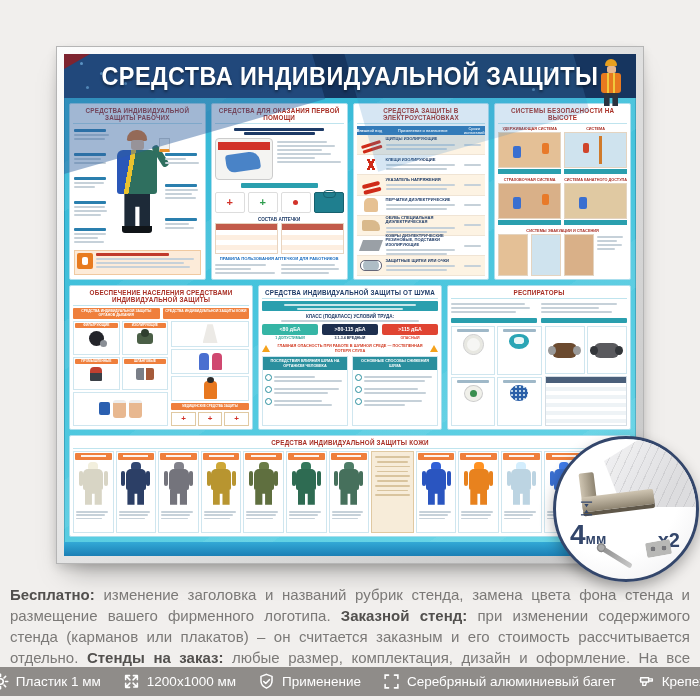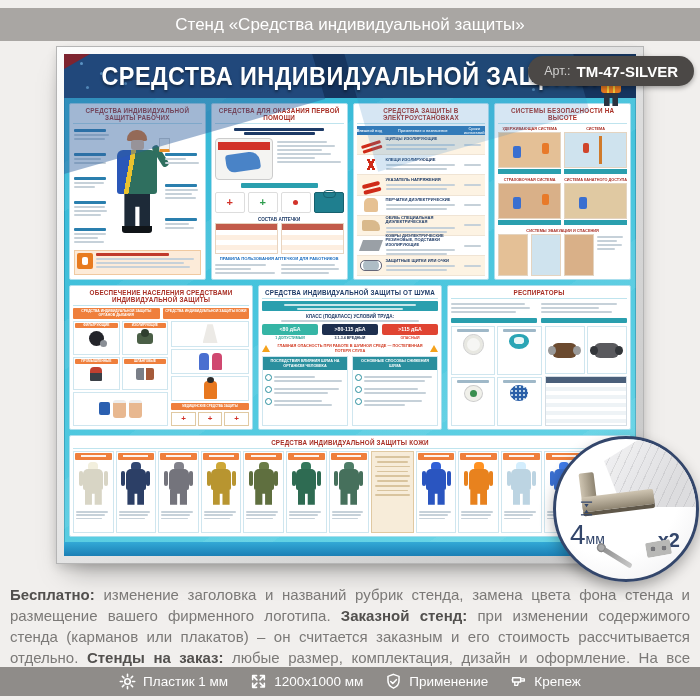--- a/index.html
+++ b/index.html
@@ -249,21 +249,21 @@
   .detail-circle{position:absolute;left:553px;top:436px;width:146px;height:146px;border-radius:50%;
       background:radial-gradient(circle at 40% 35%,#ffffff 55%,#ececee);border:3px solid #33466b;box-sizing:border-box;
       overflow:hidden;z-index:50;box-shadow:0 6px 14px rgba(0,0,0,.3);}
   .dc-paper{position:absolute;right:-8px;top:-6px;width:100px;height:74px;background:linear-gradient(125deg,#f4f4f6,#dcdcde 70%);
       clip-path:polygon(0 38%,45% 0,100% 14%,100% 100%,18% 100%);opacity:.95;}
   .dc-paper::after{content:"";position:absolute;inset:0;background:repeating-linear-gradient(115deg,transparent 0 7px,rgba(150,150,155,.25) 7px 8px);}
   .dc-corner{position:absolute;left:26px;top:30px;width:74px;height:62px;transform:rotate(-7deg);}
   .dc-h{position:absolute;left:0;top:24px;width:72px;height:15px;background:linear-gradient(#cfc5b2,#8e8471);border-radius:2px;box-shadow:0 4px 0 #5f5749;}
   .dc-v{position:absolute;left:0;top:0;width:15px;height:38px;background:linear-gradient(90deg,#cfc5b2,#8e8471);border-radius:2px;}
   .dc-thick{position:absolute;left:24px;top:62px;}
-  .dc-4mm{position:absolute;left:14px;top:80px;color:#33466b;font-weight:normal;}
+  .dc-4mm{position:absolute;left:14px;top:80px;color:#33466b;font-weight:bold;}
   .dc-4{font-size:28px;}
   .dc-mm{font-size:14px;}
   .dc-x2{position:absolute;right:16px;top:90px;color:#33466b;font-weight:bold;font-size:20px;}
   .dc-bracket{position:absolute;left:90px;top:102px;width:25px;height:15px;background:#b8b8b6;border-radius:2px;transform:rotate(-10deg);
       background-image:radial-gradient(circle at 7px 7px,#76767a 2.2px,transparent 2.6px),radial-gradient(circle at 18px 8px,#76767a 2.2px,transparent 2.6px);}
   .dc-screw{position:absolute;left:44px;top:116px;width:34px;height:5px;background:linear-gradient(90deg,#8f8f8f,#c9c9c9);
       border-radius:2px;transform:rotate(32deg);}
   .dc-screw::before{content:"";position:absolute;left:-6px;top:-2px;width:9px;height:9px;border-radius:50%;background:#ababab;box-shadow:inset 0 0 0 1.5px #8a8a8a;}
 
   
@@ -274,28 +274,21 @@
   .footer-bar{position:absolute;left:0;right:0;top:667px;height:29px;background:#8f8c89;
       display:flex;align-items:center;justify-content:center;gap:22px;}
   .f-item{display:flex;align-items:center;gap:7px;color:#fff;font-size:13.5px;white-space:nowrap;}
   .f-item svg{display:block;}
 </style>
 </head>
 <body>
 
 <div class="page">
 
-  <div class="top-bar">
-    <span>Стенд «Средства индивидуальной защиты»</span>
-  </div>
-
-  <div class="art-badge">
-    <span class="art-label">Арт.:</span>
-    <span class="art-value">ТМ-47-SILVER</span>
-  </div>
+
 
   <div class="stand">
     <div class="stand-inner">
       <div class="wm"></div>
 
       <div class="stand-header">
         <div class="hdr-band"></div>
         <div class="hdr-band2"></div>
         <div class="hdr-tri"></div>
         <div class="hdr-dot"></div>
@@ -1003,20 +996,30 @@
         <svg viewBox="0 0 16 16" width="17" height="17">
             <path d="M8 1.3l5.2 1.9v4.1c0 3.4-2.1 5.6-5.2 6.9-3.1-1.3-5.2-3.5-5.2-6.9V3.2z" fill="none" stroke="#fff" stroke-width="1.4"></path>
             <path d="M5.4 8l1.9 1.9 3.4-3.6" fill="none" stroke="#fff" stroke-width="1.5" stroke-linecap="round" stroke-linejoin="round"></path>
           </svg>
       </span>
       <span>Применение</span>
     </div>
     <div class="f-item">
       <span>
         <svg viewBox="0 0 16 16" width="17" height="17">
+            <g stroke="#fff" stroke-width="1.5" fill="none" stroke-linecap="round">
+              <path d="M2 5.2V2h3.2M10.8 2H14v3.2M14 10.8V14h-3.2M5.2 14H2v-3.2"></path>
+            </g>
+          </svg>
+      </span>
+      <span>Серебряный алюминиевый багет</span>
+    </div>
+    <div class="f-item">
+      <span>
+        <svg viewBox="0 0 16 16" width="17" height="17">
             <g stroke="#fff" stroke-width="1.3" fill="none" stroke-linejoin="round">
               <path d="M2.5 4.5h7.5v4H2.5z"></path>
               <path d="M10 5.5h3.5v2H10"></path>
               <path d="M4.5 8.5v3.2h2.6l.9-3.2"></path>
               <path d="M2.5 6.5h-1"></path>
             </g>
           </svg>
       </span>
       <span>Крепеж</span>
     </div>

